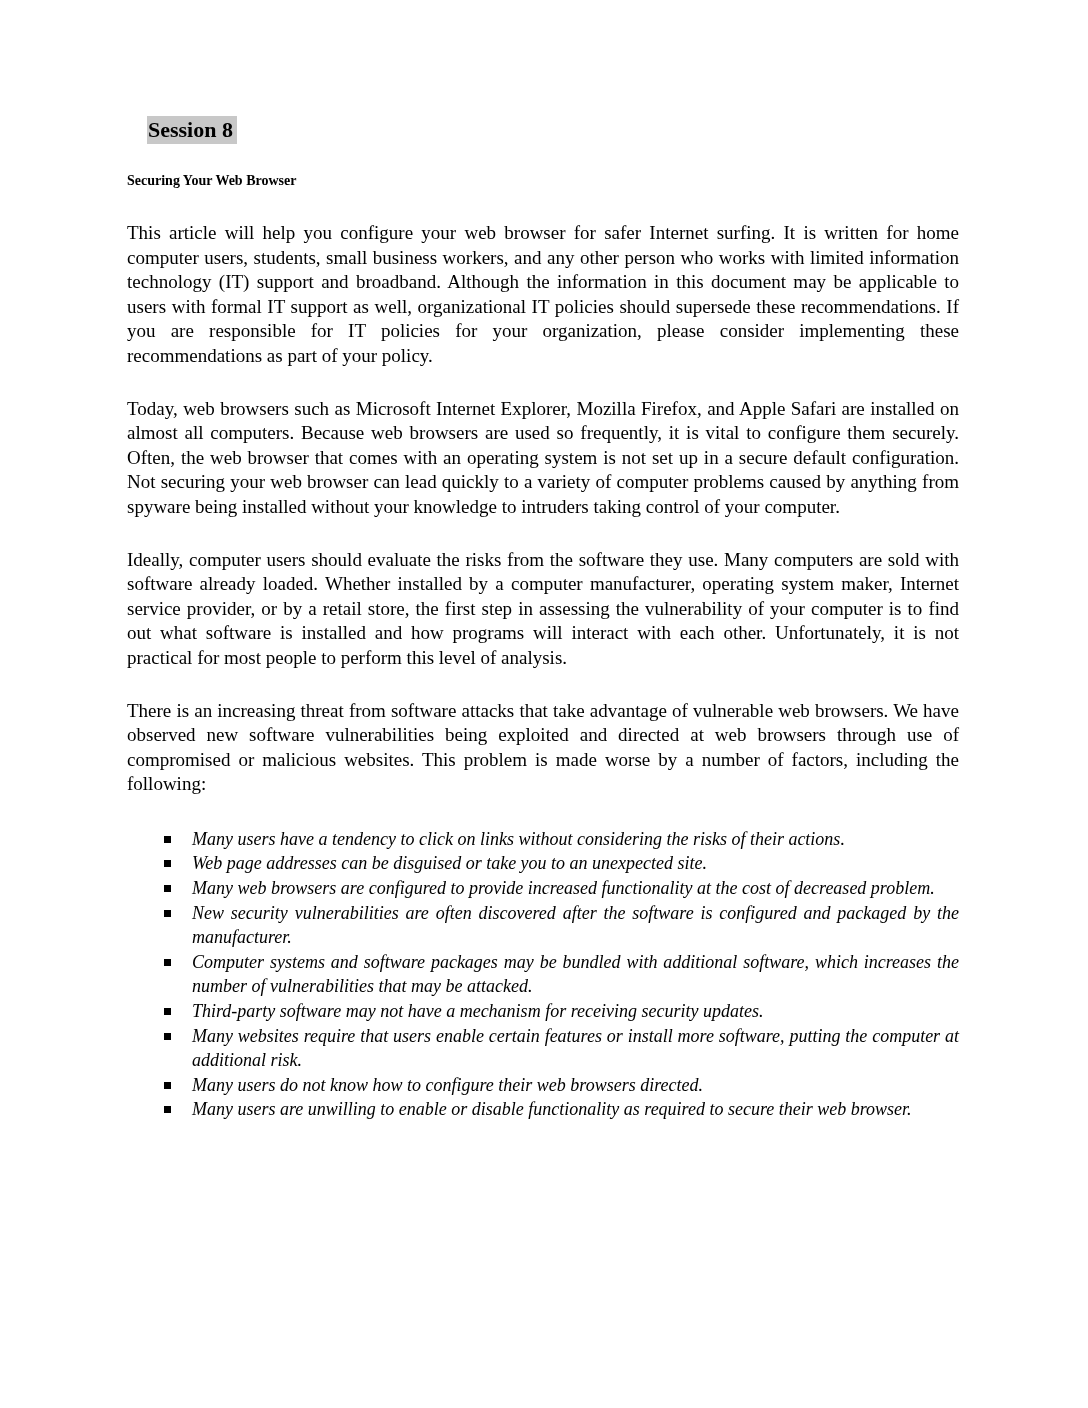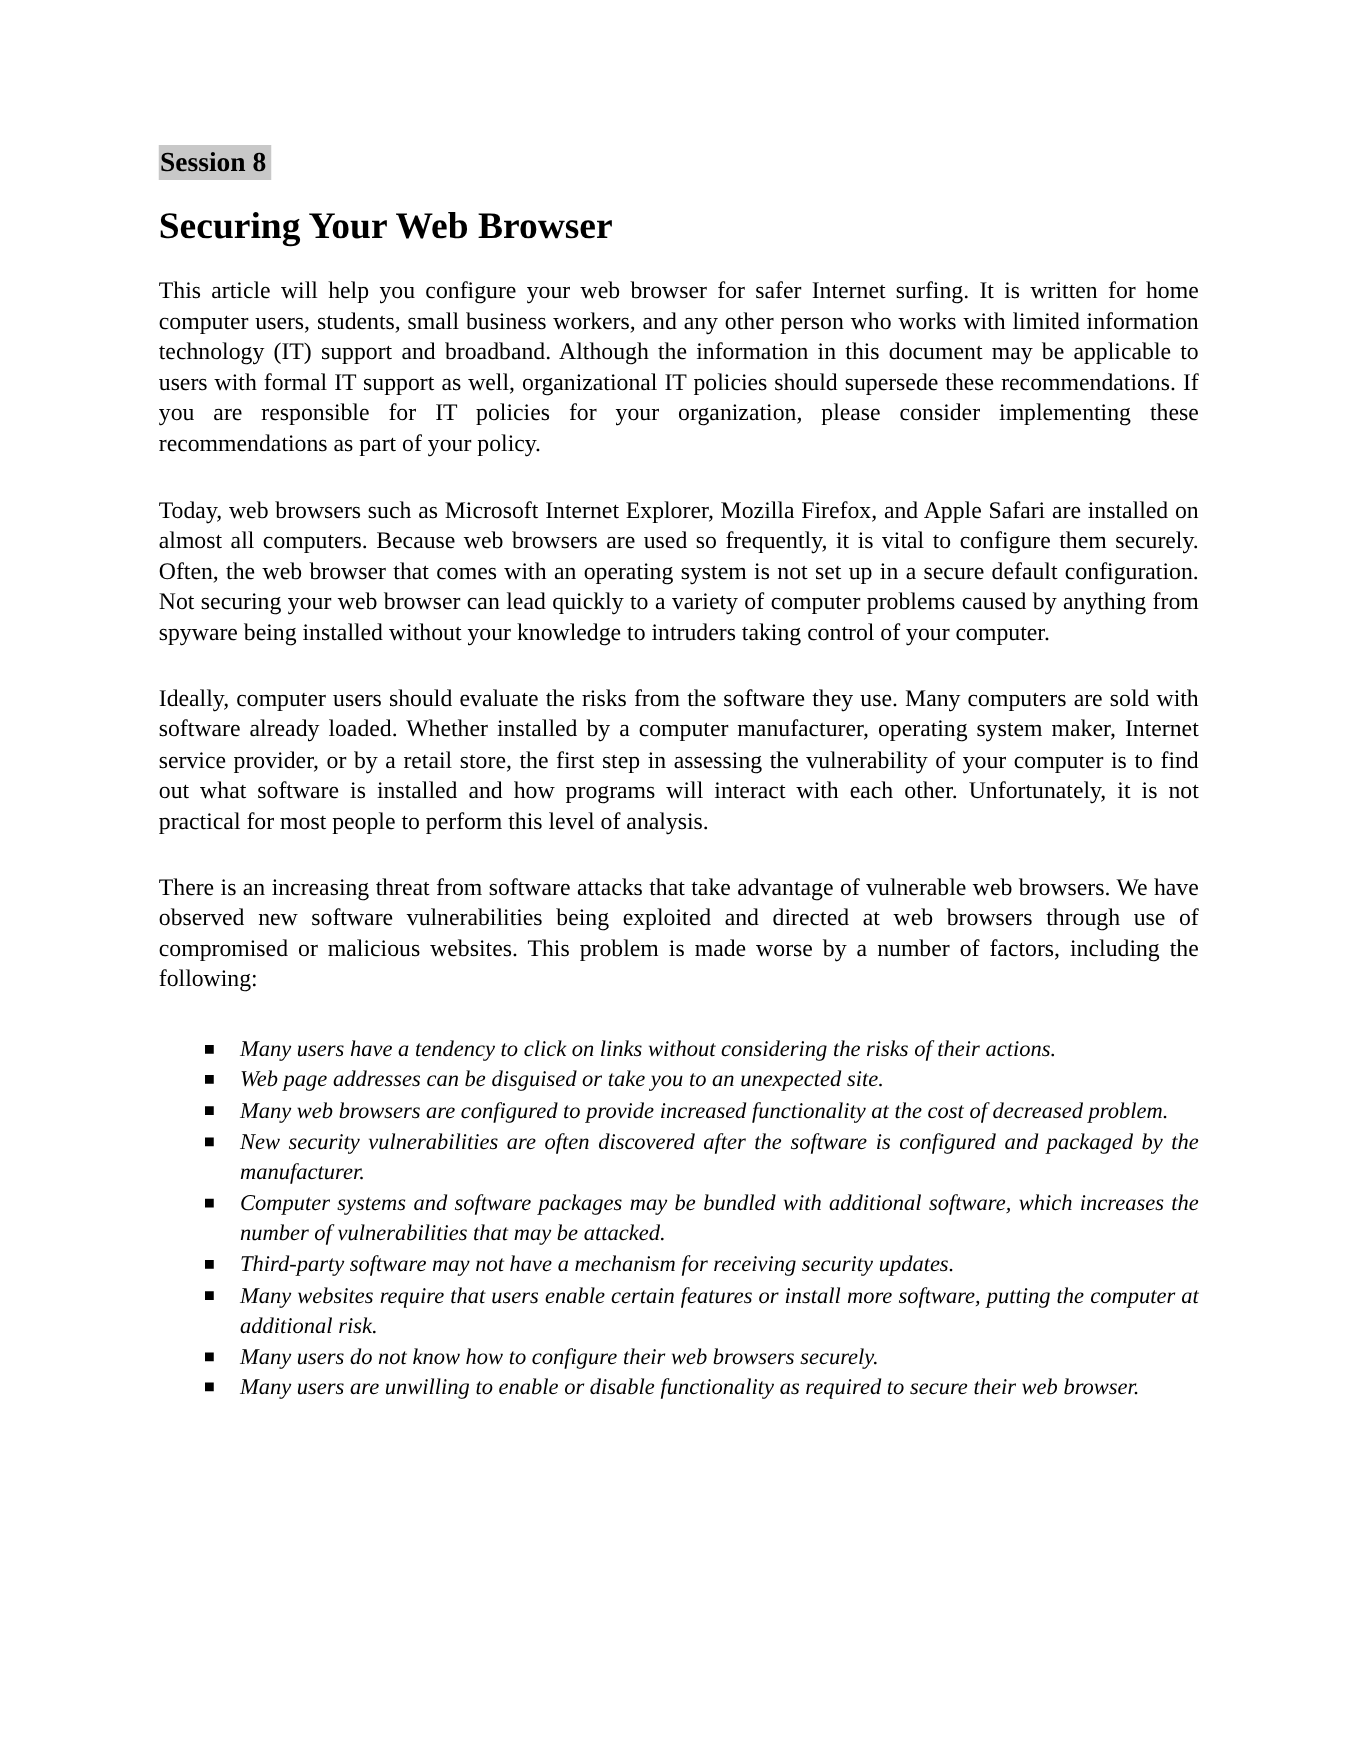--- a/index.html
+++ b/index.html
@@ -31,23 +31,24 @@
   }
   .session-line {
     font-weight: bold;
     font-size: 22px;
     line-height: 24px;
     margin: 0 0 27px 0;
   }
   .highlight {
     background: #c8c8c8;
     padding: 1px 4px 2px 1px;
+    margin-left: 20px;
   }
   h1.doc-title, h2.section-heading {
-    font-size: 30px;
+    font-size: 14px;
     line-height: 24px;
     font-weight: bold;
     margin: 0 0 28px 0;
   }
   p.body-text {
     font-size: 19px;
     line-height: 24.6px;
     text-align: justify;
     margin: 0 0 28px 0;
   }
@@ -93,18 +94,18 @@
     <p class="body-text">There is an increasing threat from software attacks that take advantage of vulnerable web browsers. We have observed new software vulnerabilities being exploited and directed at web browsers through use of compromised or malicious websites. This problem is made worse by a number of factors, including the following:</p>
 
     <ul class="bullets">
       <li><span class="sq"></span><span>Many users have a tendency to click on links without considering the risks of their actions.</span></li>
       <li><span class="sq"></span><span>Web page addresses can be disguised or take you to an unexpected site.</span></li>
       <li><span class="sq"></span><span>Many web browsers are configured to provide increased functionality at the cost of decreased problem.</span></li>
       <li><span class="sq"></span><span>New security vulnerabilities are often discovered after the software is configured and packaged by the manufacturer.</span></li>
       <li><span class="sq"></span><span>Computer systems and software packages may be bundled with additional software, which increases the number of vulnerabilities that may be attacked.</span></li>
       <li><span class="sq"></span><span>Third-party software may not have a mechanism for receiving security updates.</span></li>
       <li><span class="sq"></span><span>Many websites require that users enable certain features or install more software, putting the computer at additional risk.</span></li>
-      <li><span class="sq"></span><span>Many users do not know how to configure their web browsers securely.</span></li>
+      <li><span class="sq"></span><span>Many users do not know how to configure their web browsers directed.</span></li>
       <li><span class="sq"></span><span>Many users are unwilling to enable or disable functionality as required to secure their web browser.</span></li>
     </ul>
 
   </div>
 </div>
 
 </body></html>

